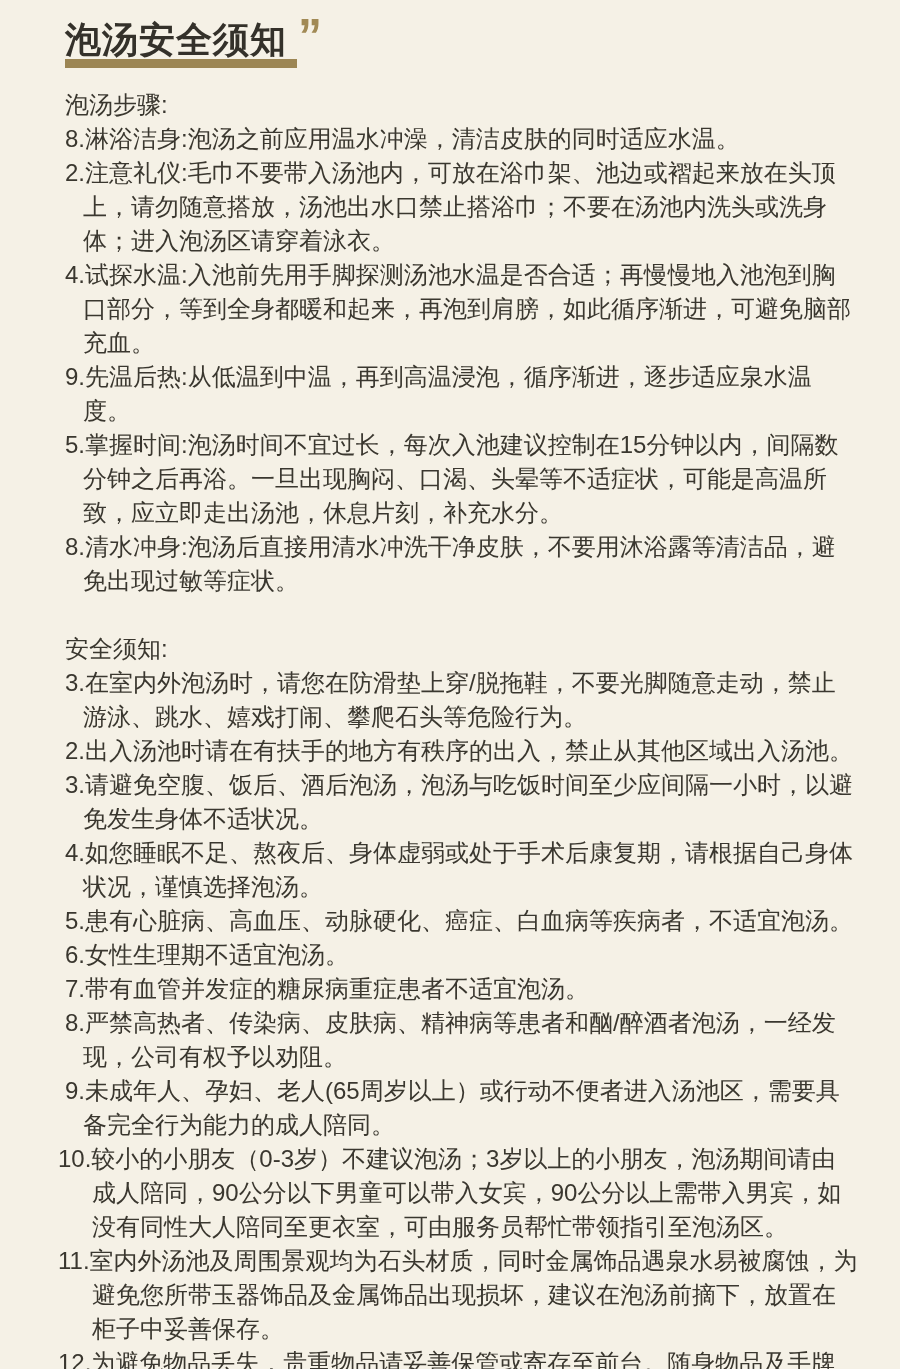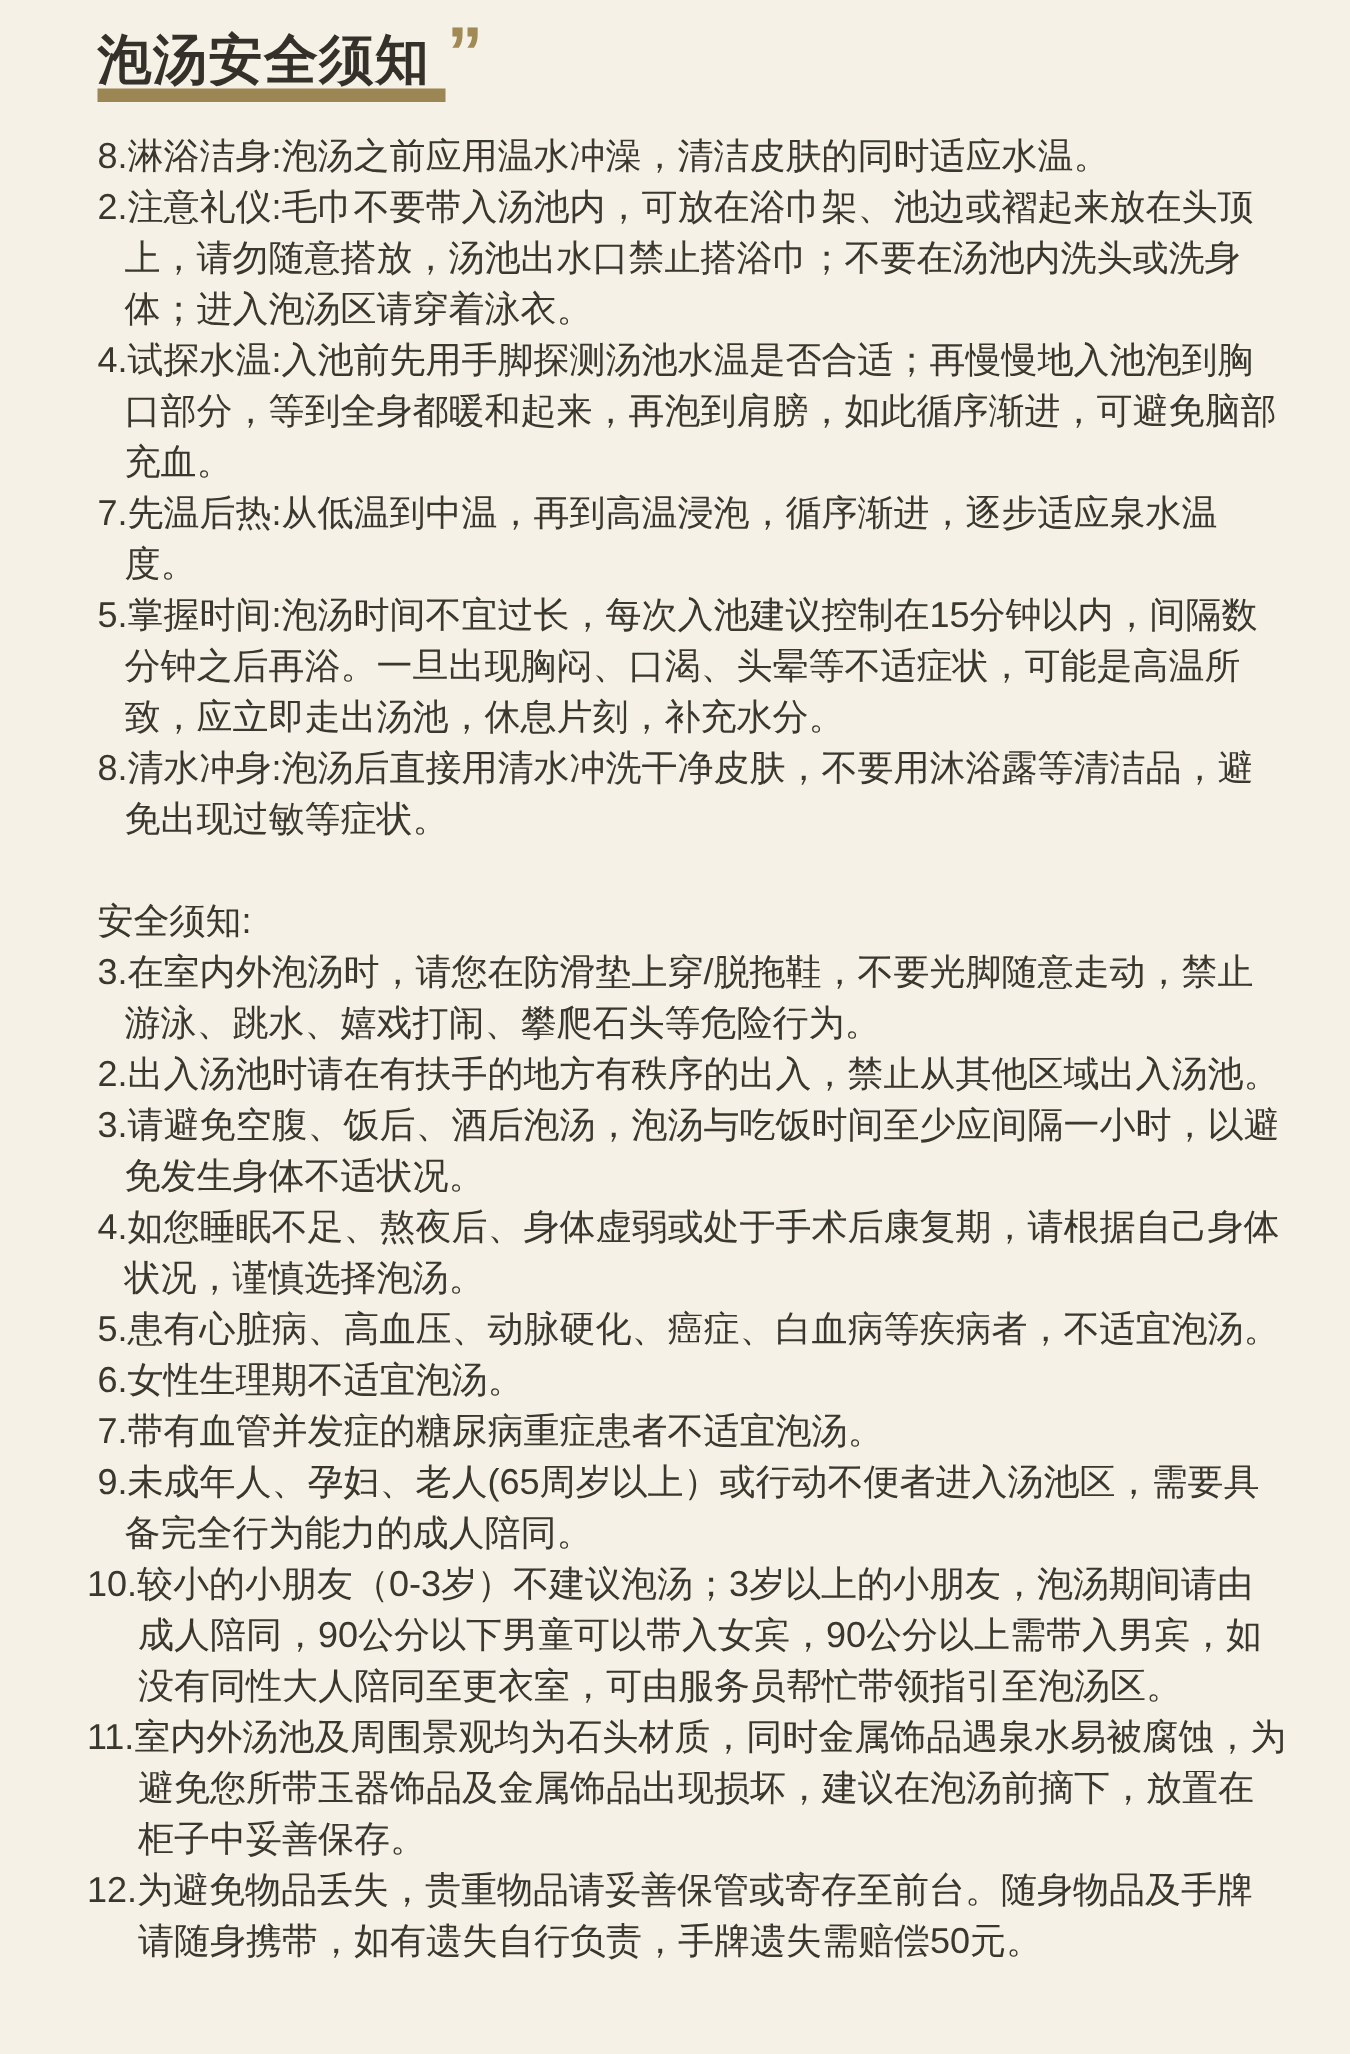--- a/index.html
+++ b/index.html
@@ -71,40 +71,42 @@
 </head>
 <body>
 
 <div class="page">
   <h1 class="title-row">
     <span class="title-underline">泡汤安全须知</span><span class="quote-mark">”</span>
   </h1>
 
   <div class="sections" id="sections">
   <section class="notice-section">
+    <p class="section-heading">泡汤步骤:</p>
     <div>
           <p class="item">8.淋浴洁身:泡汤之前应用温水冲澡，清洁皮肤的同时适应水温。</p>
           <p class="item">2.注意礼仪:毛巾不要带入汤池内，可放在浴巾架、池边或褶起来放在头顶上，请勿随意搭放，汤池出水口禁止搭浴巾；不要在汤池内洗头或洗身体；进入泡汤区请穿着泳衣。</p>
           <p class="item">4.试探水温:入池前先用手脚探测汤池水温是否合适；再慢慢地入池泡到胸口部分，等到全身都暖和起来，再泡到肩膀，如此循序渐进，可避免脑部充血。</p>
-          <p class="item">7.先温后热:从低温到中温，再到高温浸泡，循序渐进，逐步适应泉水温度。</p>
+          <p class="item">9.先温后热:从低温到中温，再到高温浸泡，循序渐进，逐步适应泉水温度。</p>
           <p class="item">5.掌握时间:泡汤时间不宜过长，每次入池建议控制在15分钟以内，间隔数分钟之后再浴。一旦出现胸闷、口渴、头晕等不适症状，可能是高温所致，应立即走出汤池，休息片刻，补充水分。</p>
           <p class="item">8.清水冲身:泡汤后直接用清水冲洗干净皮肤，不要用沐浴露等清洁品，避免出现过敏等症状。</p>
         </div>
   </section>
 
   <section class="notice-section">
     <p class="section-heading">安全须知:</p>
     <div>
           <p class="item">3.在室内外泡汤时，请您在防滑垫上穿/脱拖鞋，不要光脚随意走动，禁止游泳、跳水、嬉戏打闹、攀爬石头等危险行为。</p>
           <p class="item">2.出入汤池时请在有扶手的地方有秩序的出入，禁止从其他区域出入汤池。</p>
           <p class="item">3.请避免空腹、饭后、酒后泡汤，泡汤与吃饭时间至少应间隔一小时，以避免发生身体不适状况。</p>
           <p class="item">4.如您睡眠不足、熬夜后、身体虚弱或处于手术后康复期，请根据自己身体状况，谨慎选择泡汤。</p>
           <p class="item">5.患有心脏病、高血压、动脉硬化、癌症、白血病等疾病者，不适宜泡汤。</p>
           <p class="item">6.女性生理期不适宜泡汤。</p>
           <p class="item">7.带有血管并发症的糖尿病重症患者不适宜泡汤。</p>
+          <p class="item">8.严禁高热者、传染病、皮肤病、精神病等患者和酗/醉酒者泡汤，一经发现，公司有权予以劝阻。</p>
           <p class="item">9.未成年人、孕妇、老人(65周岁以上）或行动不便者进入汤池区，需要具备完全行为能力的成人陪同。</p>
           <p class="item wide">10.较小的小朋友（0-3岁）不建议泡汤；3岁以上的小朋友，泡汤期间请由成人陪同，90公分以下男童可以带入女宾，90公分以上需带入男宾，如没有同性大人陪同至更衣室，可由服务员帮忙带领指引至泡汤区。</p>
           <p class="item wide">11.室内外汤池及周围景观均为石头材质，同时金属饰品遇泉水易被腐蚀，为避免您所带玉器饰品及金属饰品出现损坏，建议在泡汤前摘下，放置在柜子中妥善保存。</p>
           <p class="item wide">12.为避免物品丢失，贵重物品请妥善保管或寄存至前台。随身物品及手牌请随身携带，如有遗失自行负责，手牌遗失需赔偿50元。</p>
         </div>
   </section>
 </div>
 </div>
 
 </body></html>

